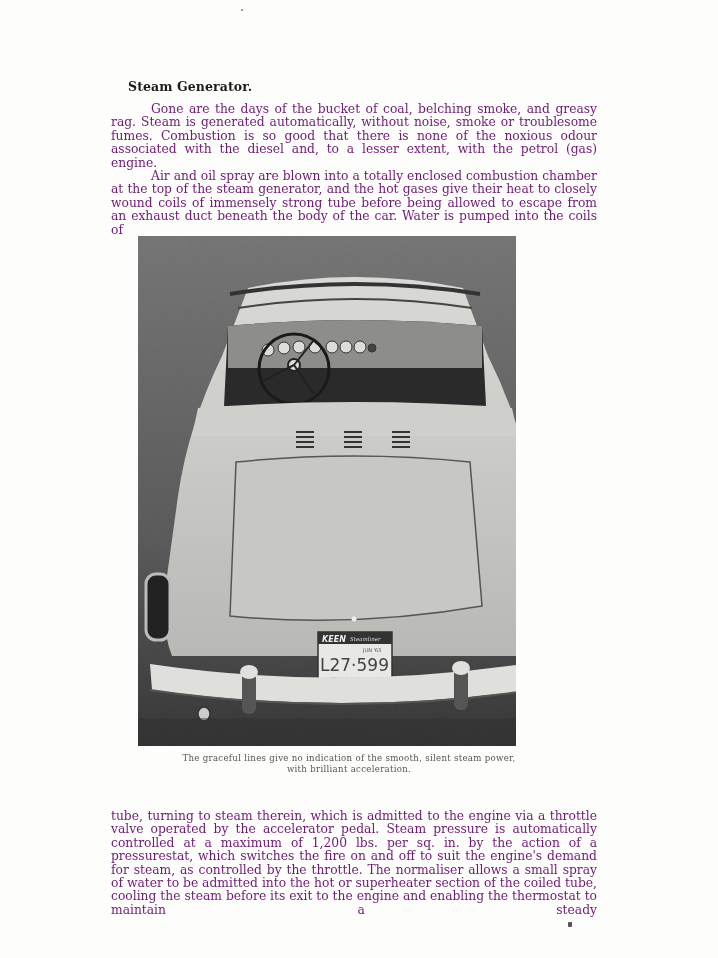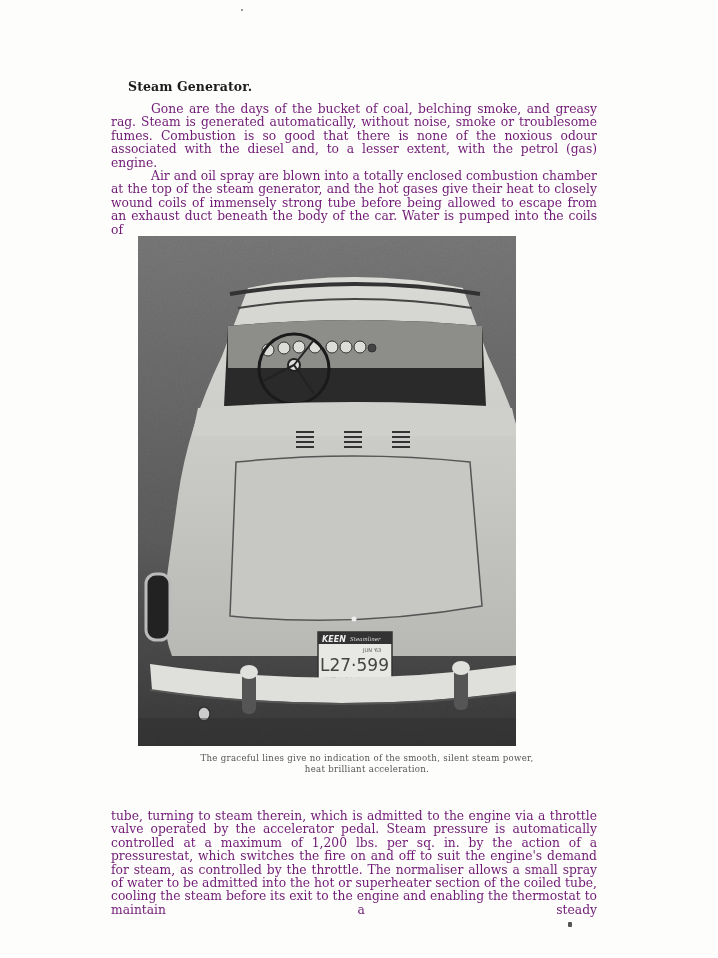--- a/index.html
+++ b/index.html
@@ -23,21 +23,21 @@
   .para.indent { text-indent: 40px; }
   .p1 { top: 103px; }
   .p2 { top: 170px; }
   .p3 { top: 810px; text-align-last: justify; }
   .photo {
     position: absolute; left: 138px; top: 236px; width: 378px; height: 510px;
     background: #6d6d6d; overflow: hidden;
   }
   .photo svg { display: block; }
   .caption {
-    position: absolute; left: 150px; top: 753px; width: 434px;
+    position: absolute; left: 132px; top: 753px; width: 434px;
     text-align: center; font-size: 8.6px; line-height: 11px; color: #555;
     letter-spacing: 0.3px;
   }
   .speck { position: absolute; left: 568px; top: 922px; width: 4px; height: 5px; background:#555; border-radius: 1px; }
   .dot-top { position: absolute; left: 241px; top: 9px; width: 2px; height: 2px; background:#999; }
 </style>
 </head>
 <body>
 
 <div class="page">
@@ -138,19 +138,19 @@
       <ellipse cx="323" cy="432" rx="9" ry="7" fill="#e0e0dd"></ellipse>
 
       <ellipse cx="66" cy="478" rx="6" ry="7" fill="#ccc" stroke="#333" stroke-width="1.5"></ellipse>
 
       <rect x="0" y="482" width="434" height="28" fill="#2e2e2e" opacity="0.45"></rect>
     </svg>
   </div>
 
   <div class="caption">
     <div>The graceful lines give no indication of the smooth, silent steam power,</div>
-    <div>heat brilliant acceleration.</div>
+    <div>with brilliant acceleration.</div>
   </div>
 
   <div class="para p3">tube, turning to steam therein, which is  admitted to the engine via a throttle valve operated by the accelerator pedal.  Steam pressure is automatically controlled at a maximum of 1,200 lbs. per sq. in. by the action of a pressurestat, which switches the fire on and off to suit the engine's demand for steam, as controlled by the throttle.  The normaliser allows a small spray of water to be admitted into the hot or superheater section of the coiled tube, cooling the steam before its exit to the engine and enabling the thermostat to maintain a steady</div>
 
   <div class="speck"></div>
 </div>
 
 </body></html>

